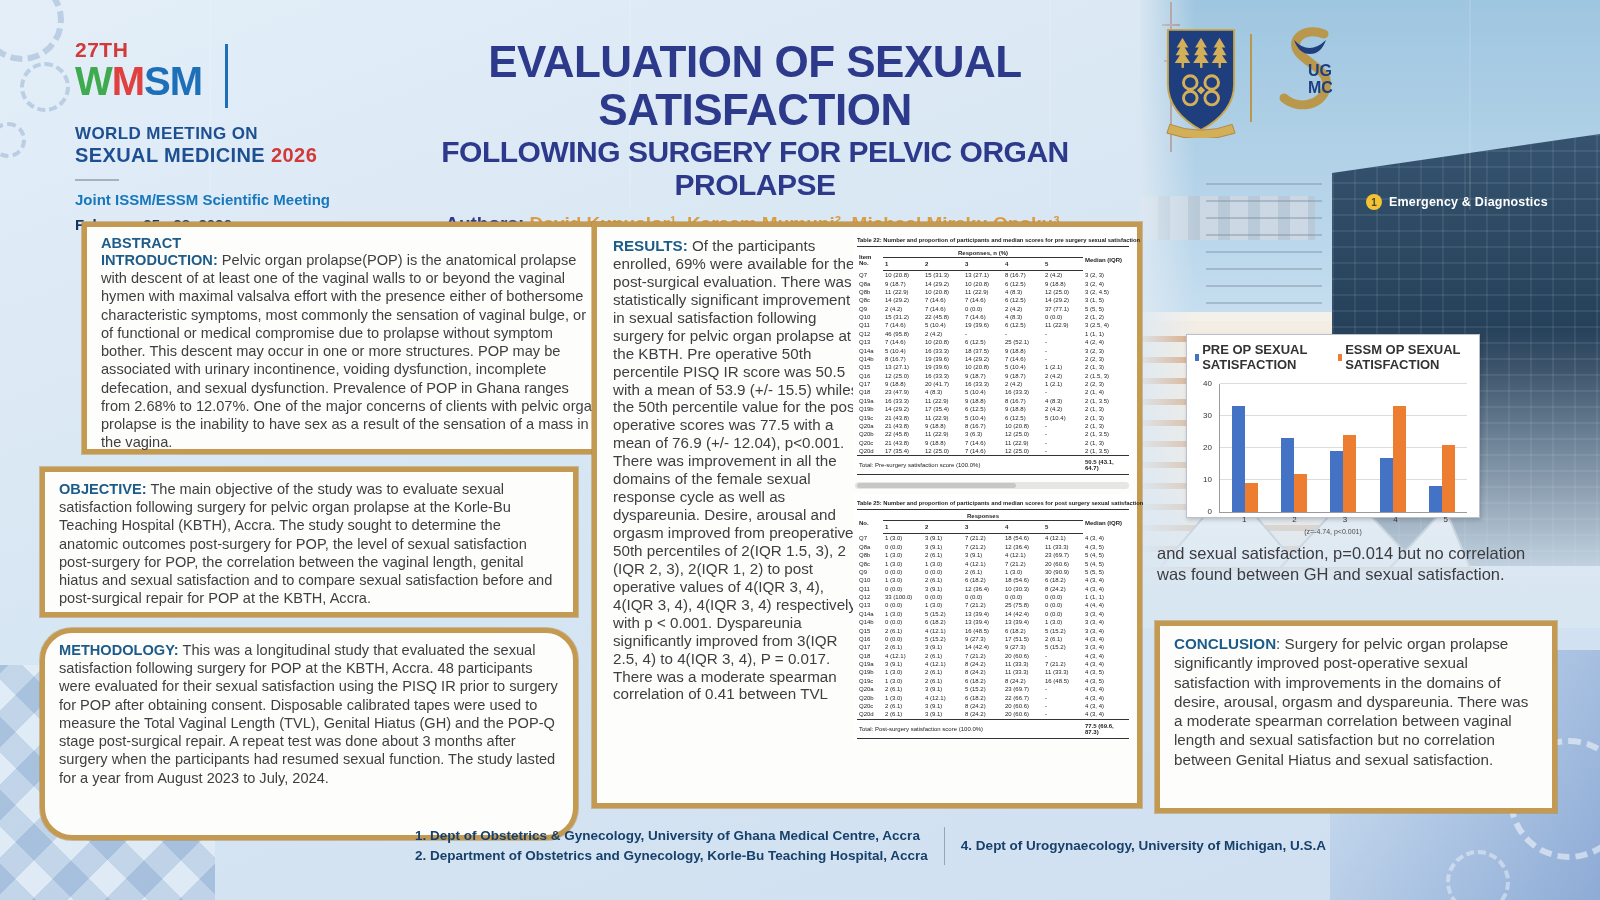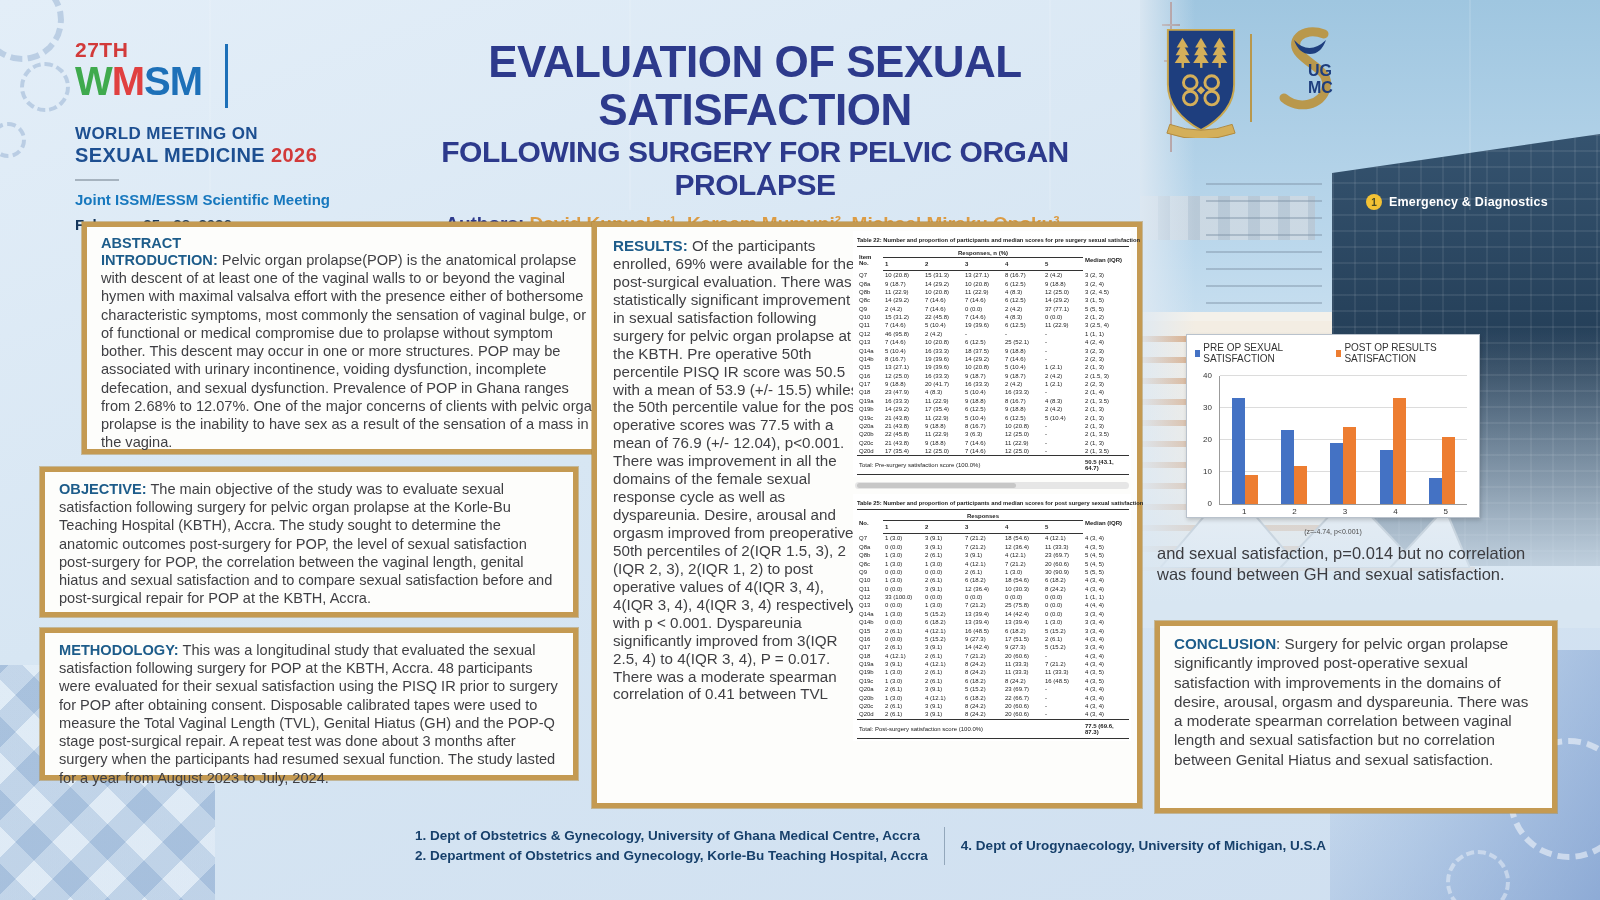--- a/index.html
+++ b/index.html
@@ -67,21 +67,21 @@
   .crest{position:absolute;left:1162px;top:26px;}
   .logo-divider{position:absolute;left:1250px;top:34px;width:2px;height:88px;background:#b9984c;}
   .ugmc{position:absolute;left:1258px;top:24px;}
   
   .panel{position:absolute;background:#fdfdfb;border:5px solid #c49a52;box-sizing:border-box;
     box-shadow:0 0 0 1px rgba(176,138,64,.5);padding:8px 14px;color:#3f3f43;}
   .panel p{margin:0;font-size:14.6px;line-height:1.25;}
   .section-head{color:#1d5c8a;font-weight:800;}
   .abstract{left:40px;top:222px;width:538px;height:232px;margin-left:42px;}
   .objective{left:40px;top:467px;width:538px;height:150px;}
-  .methodology{left:40px;top:628px;width:538px;height:152px;}
+  .methodology{left:40px;top:628px;width:538px;height:212px;border-radius:32px;}
   .center-panel{left:592px;top:222px;width:550px;height:586px;padding:0;}
   .results-text{position:absolute;left:16px;top:10px;width:252px;font-size:15.2px;line-height:1.18;}
   .tables{position:absolute;right:6px;top:4px;width:278px;}
   .table-block{background:#fff;padding:4px 4px 2px;}
   .mini-title{font-size:5.8px;font-weight:bold;color:#222;white-space:nowrap;margin:2px 0 3px;}
   table.mini{width:100%;border-collapse:collapse;font-size:6px;color:#222;table-layout:fixed;}
   table.mini th{font-weight:bold;text-align:left;padding:1px 2px;}
   table.mini td{padding:1.2px 2px;text-align:left;}
   table.mini thead tr.r1 th{border-top:1.2px solid #333;padding-top:3px;}
   table.mini thead tr.r2 th{border-bottom:1px solid #333;padding-bottom:3px;}
@@ -89,21 +89,21 @@
   table.mini tr.total td{border-top:1px solid #333;border-bottom:1.2px solid #333;padding:3px 2px;}
   table.mini tr.total td.val{font-weight:bold;}
   .scrollbar{height:7px;border-radius:4px;background:#e6e6e6;margin:5px 2px;position:relative;}
   .scrollbar .thumb{position:absolute;left:2px;top:1px;height:5px;width:58%;border-radius:3px;background:#c7c7c7;}
   .conclusion{left:1155px;top:621px;width:402px;height:192px;}
   .conclusion p{font-size:15.2px;line-height:1.27;}
   .results-cont{position:absolute;left:1157px;top:543px;width:398px;font-size:16.5px;line-height:1.3;color:#3c3c40;}
   
   .chart-panel{position:absolute;left:1186px;top:334px;width:294px;height:184px;background:#fff;
     border:1px solid #b9c2cc;box-shadow:1px 2px 4px rgba(0,0,0,.18);box-sizing:border-box;padding:7px 8px 2px;}
-  .legend{display:flex;justify-content:center;gap:16px;font-size:10px;font-weight:normal;color:#333;}
+  .legend{display:flex;justify-content:center;gap:16px;font-size:13px;font-weight:bold;color:#333;}
   .legend-item{display:flex;align-items:center;}
   .legend-swatch{width:7px;height:7px;margin-right:3px;}
   .plot-wrap{position:relative;margin:12px 4px 0 24px;height:128px;
     border-left:1px solid #9b9b9b;border-bottom:1px solid #9b9b9b;}
   .gridline{position:absolute;left:0;width:100%;height:1px;background:#dcdcdc;}
   .ylabels{position:absolute;left:-24px;top:0;height:100%;width:20px;}
   .ytick{position:absolute;right:4px;font-size:8px;color:#333;}
   .bars{position:absolute;inset:0;display:flex;justify-content:space-around;align-items:flex-end;}
   .bar-group{display:flex;align-items:flex-end;}
   .bar{width:13px;}
@@ -695,21 +695,21 @@
   </div>
 
   <div class="chart-panel">
     <div class="legend">
         <div class="legend-item">
           <span class="legend-swatch" style="background: rgb(68, 114, 196);"></span>
           <span>PRE OP SEXUAL SATISFACTION</span>
         </div>
         <div class="legend-item">
           <span class="legend-swatch" style="background: rgb(237, 125, 49);"></span>
-          <span>POST OP RESULTS SATISFACTION</span>
+          <span>ESSM OP SEXUAL SATISFACTION</span>
         </div>
       </div>
     <div class="plot-wrap">
       <div class="ylabels">
           <div class="ytick" style="bottom: -4px;">0</div>
           <div class="ytick" style="bottom: 28px;">10</div>
           <div class="ytick" style="bottom: 60px;">20</div>
           <div class="ytick" style="bottom: 92px;">30</div>
           <div class="ytick" style="bottom: 124px;">40</div>
         </div>

